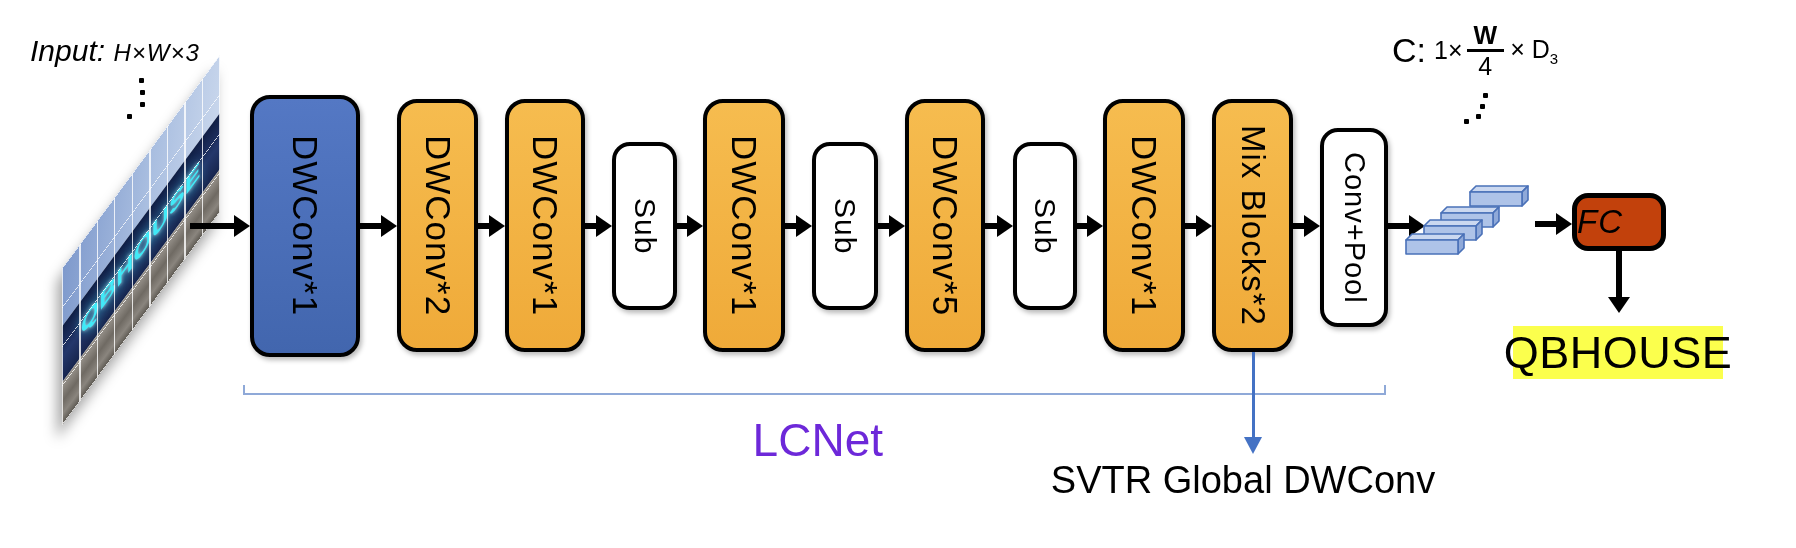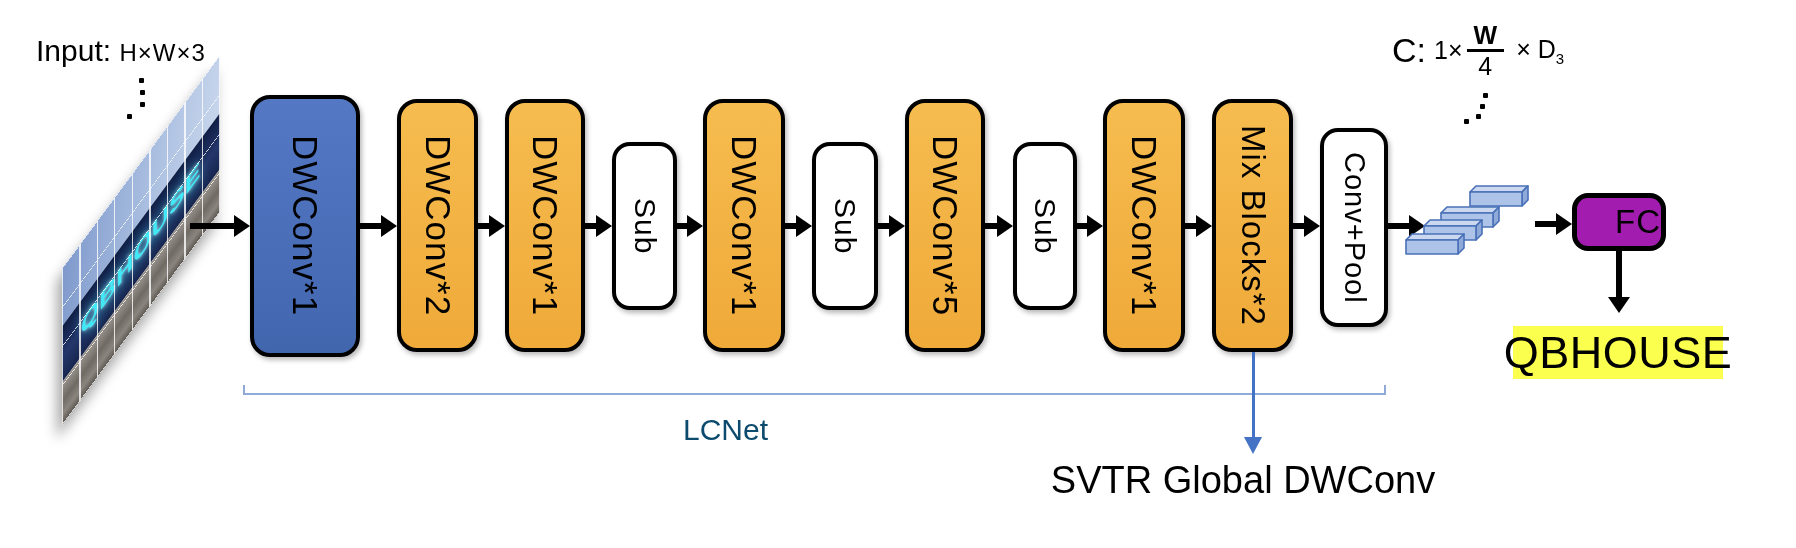--- a/index.html
+++ b/index.html
@@ -54,47 +54,47 @@
   }
   .img-ground{position:absolute;left:0;top:114px;width:100%;height:43px;
     background:linear-gradient(180deg,#9B968F 0%,#6F6A63 45%,#8A857E 75%,#5C5851 100%);}
   .img-grid{position:absolute;inset:0;
     background-image:
       repeating-linear-gradient(to right, rgba(255,255,255,.8) 0 1px, transparent 1px 17.5px),
       repeating-linear-gradient(to bottom, rgba(255,255,255,.8) 0 1px, transparent 1px 39px);
   }
 
   
-  .input-label{position:absolute;left:36px;top:34px;font-size:30px;color:#000;white-space:nowrap;}
+  .input-label{position:absolute;left:30px;top:34px;font-size:30px;color:#000;white-space:nowrap;font-style:italic;}
   .input-dims{font-size:24px;letter-spacing:1px;}
   .dot{position:absolute;width:5px;height:5px;background:#000;border-radius:1px;}
 
   .c-label{position:absolute;left:1392px;top:22px;display:flex;align-items:center;color:#000;}
   .c-prefix{font-size:34px;margin-right:8px;}
   .c-pre{font-size:25px;margin-right:4px;}
   .frac{display:inline-flex;flex-direction:column;align-items:center;line-height:1.05;}
   .frac .num{font-size:25px;font-weight:700;border-bottom:3px solid #000;padding:0 7px 1px 7px;}
   .frac .den{font-size:25px;padding-top:1px;}
-  .c-post{font-size:25px;margin-left:12px;}
+  .c-post{font-size:25px;margin-left:6px;}
   .c-post sub{font-size:15px;}
 
-  .lcnet-label{position:absolute;left:683px;top:413px;width:200px;text-align:left;font-size:30px;color:#0c4a6e;}
+  .lcnet-label{position:absolute;left:683px;top:413px;width:200px;text-align:right;font-size:46px;color:#6d28d9;}
   .svtr-label{position:absolute;left:1043px;top:459px;width:400px;text-align:center;font-size:38px;color:#000;}
 
   
   .bracket{position:absolute;left:243px;top:385px;width:1143px;height:10px;box-sizing:border-box;
     border-left:2px solid #8FA9D8;border-right:2px solid #8FA9D8;border-bottom:2px solid #8FA9D8;}
   .svtr-line{position:absolute;left:1252px;top:352px;width:2.5px;height:86px;background:#4472C4;}
   .svtr-head{position:absolute;left:1244px;top:437px;width:0;height:0;
     border-top:17px solid #4472C4;border-left:9.5px solid transparent;border-right:9.5px solid transparent;}
 
   
   .fc-block{position:absolute;left:1572px;top:193px;width:94px;height:58px;box-sizing:border-box;
-    background:#a21caf;border:5px solid #000;border-radius:16px;
-    display:flex;align-items:center;justify-content:flex-end;font-size:33px;color:#000;letter-spacing:1px;}
+    background:#c2410c;border:5px solid #000;border-radius:16px;
+    display:flex;align-items:center;justify-content:flex-start;font-size:33px;color:#000;letter-spacing:1px;font-style:italic;}
   .result{position:absolute;left:1513px;top:326px;width:210px;height:53px;
     background:#FBFF4D;color:#000;font-size:45px;letter-spacing:0.5px;
     display:flex;align-items:center;justify-content:center;white-space:nowrap;}
 
   .feature-maps{position:absolute;left:1400px;top:184px;}
 </style>
 </head>
 <body>
 
 <div id="canvas">

